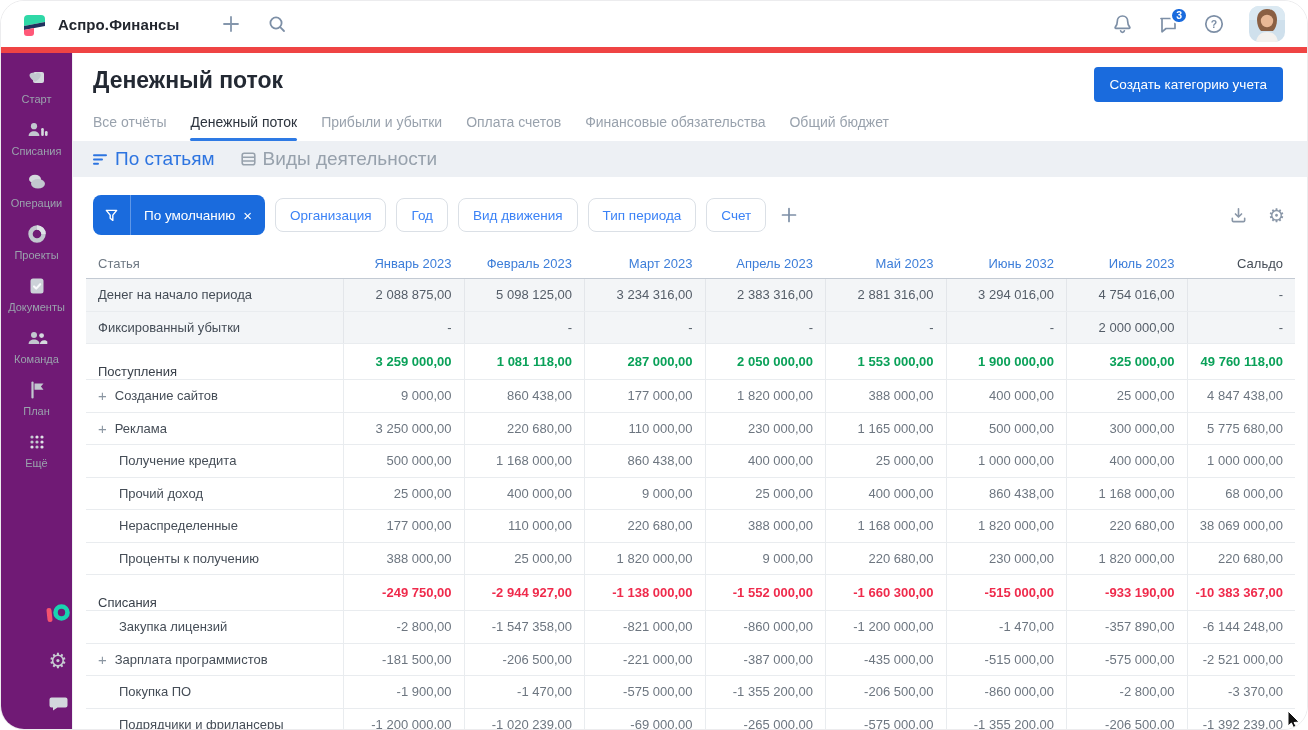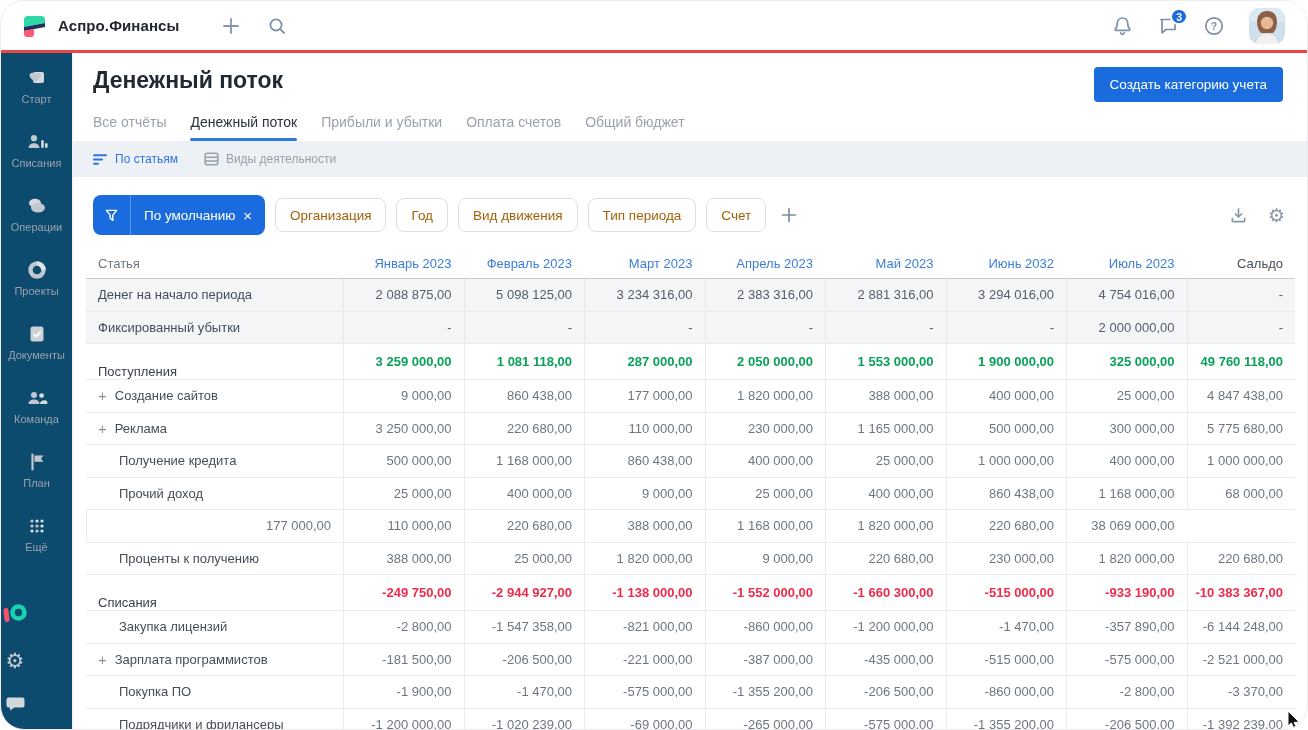--- a/index.html
+++ b/index.html
@@ -5,71 +5,71 @@
   * { margin:0; padding:0; box-sizing:border-box; }
   html,body { background:#fff; font-family:"Liberation Sans","DejaVu Sans",sans-serif; }
   .app {
     position:relative; width:1308px; height:730px; background:#fff;
     border-radius:24px; border:1px solid #ececee; overflow:hidden;
     display:flex; flex-direction:column;
   }
   
   .topbar {
     height:52px; flex:0 0 52px; background:#fff; display:flex; align-items:center;
-    padding:0 22px 0 20px; border-bottom:3px solid #ef4444; z-index:5;
+    padding:0 22px 0 20px; border-bottom:6px solid #ef4444; z-index:5;
   }
   .brand { display:flex; align-items:center; gap:10px; }
   .brand-name { font-size:15px; font-weight:700; color:#23272f; letter-spacing:.1px; }
   .topbar-plus { margin-left:42px; }
   .topbar-search { margin-left:26px; }
   .icon-btn { display:flex; align-items:center; justify-content:center; cursor:pointer; background:none; border:none; }
   .topbar-right { margin-left:auto; display:flex; align-items:center; gap:24px; }
   .chat-wrap { position:relative; }
   .badge {
     position:absolute; top:-7px; right:-9px; min-width:17px; height:17px; border-radius:9px;
     background:#1a6bdd; color:#fff; font-size:10.5px; font-weight:700;
     display:flex; align-items:center; justify-content:center; padding:0 4px; border:2px solid #fff;
   }
   .avatar { width:36px; height:36px; border-radius:10px; overflow:hidden; flex:0 0 36px; }
   
   .body { flex:1; display:flex; min-height:0; }
   .sidebar {
-    width:72px; flex:0 0 72px; background:#0c4a6e; border-right:1px solid #eef0f2;
-    display:flex; flex-direction:column; align-items:flex-start; padding:13px 0 16px;gap:12px;
+    width:72px; flex:0 0 72px; background:#701a75; border-right:1px solid #eef0f2;
+    display:flex; flex-direction:column; align-items:flex-end; padding:13px 0 16px;
   }
   .side-item { display:flex; flex-direction:column; align-items:center; gap:3px; margin-bottom:13px; cursor:pointer; width:100%; }
   .side-item .lbl { font-size:11px; color:#9aa3ad; }
   .side-bottom { margin-top:auto; display:flex; flex-direction:column; align-items:center; gap:22px; }
   
   .main { flex:1; min-width:0; display:flex; flex-direction:column; background:#fff; }
   .page-head { padding:14px 24px 0 20px; display:flex; align-items:flex-start; justify-content:space-between; }
   .page-title { font-size:23px; font-weight:600; color:#232933; }
   .create-btn {
     background:#1a6bdd; color:#fff; border:none; border-radius:4px; font-size:13.5px; font-weight:500;
     padding:10px 16px; cursor:pointer; font-family:inherit;
   }
   .tabs { display:flex; gap:24px; padding:12px 20px 0; }
   .tab { font-size:14px; color:#99a2ad; padding-bottom:11px; cursor:pointer; position:relative; white-space:nowrap; }
   .tab.active { color:#2c333d; font-weight:500; }
   .tab.active::after { content:""; position:absolute; left:0; right:0; bottom:0; height:3px; border-radius:2px; background:#2e7ae4; }
   .subtabs { background:#edf0f4; height:36px; flex:0 0 36px; display:flex; align-items:center; gap:26px; padding:0 20px; }
-  .subtab { display:flex; align-items:center; gap:7px; font-size:12px; cursor:pointer;text-align:center; }
+  .subtab { display:flex; align-items:center; gap:7px; font-size:19px; cursor:pointer;text-align:center; }
   .subtab.active { color:#2d74e0; }
   .subtab.inactive { color:#97a1ac; }
   
   .toolbar { display:flex; align-items:center; gap:10px; padding:18px 16px 13px 20px; }
   .chip-active {
     display:flex; align-items:stretch; background:#1a6bdd; color:#fff; border-radius:8px; height:40px;
     overflow:hidden; cursor:pointer; font-size:13.5px;
   }
   .chip-active .funnel { display:flex; align-items:center; padding:0 11px; border-right:1px solid rgba(255,255,255,.3); }
   .chip-active .txt { display:flex; align-items:center; gap:8px; padding:0 13px; font-weight:500; }
   .chip {
     height:34px; display:flex; align-items:center; padding:0 14px; border:1px solid #dbe0e6; border-radius:8px;
-    background:#fff; font-size:13.5px; color:#a16207; cursor:pointer; white-space:nowrap;
+    background:#fff; font-size:13.5px; color:#3b82f6; cursor:pointer; white-space:nowrap;
   }
   .add-filter { margin-left:4px; }
   .toolbar-right { margin-left:auto; display:flex; align-items:center; gap:20px; padding-right:6px; }
   .gear-glyph { font-size:19px; color:#8a97a8; line-height:1; }
   
   .table { flex:1; min-height:0; overflow:hidden; margin:0 12px 0 13px; display:flex; flex-direction:column; }
   .thead, .trow { display:grid; grid-template-columns:257px repeat(7,120.5px) minmax(0,1fr); }
   .thead { flex:0 0 31px; align-items:center; border-bottom:1px solid #c3cad3; }
   .th { font-size:13px; color:#3d7ed9; text-align:right; padding-right:12px; white-space:nowrap; }
   .th.first { color:#6e7883; text-align:left; padding-left:12px; }
@@ -234,20 +234,21 @@
       <div class="page-head">
         <h1 class="page-title">Денежный поток</h1>
         <button class="create-btn">Создать категорию учета</button>
       </div>
 
       <div class="tabs">
         <div class="tab">Все отчёты</div>
         <div class="tab active">Денежный поток</div>
         <div class="tab">Прибыли и убытки</div>
         <div class="tab">Оплата счетов</div>
+        <div class="tab">Финансовые обязательства</div>
         <div class="tab">Общий бюджет</div>
       </div>
 
       <div class="subtabs">
         <div class="subtab active">
           <svg width="15" height="13" viewBox="0 0 15 13">
             <path d="M1 2.2h12M1 6.5h8M1 10.8h4" stroke="#2d74e0" stroke-width="2" stroke-linecap="round"></path>
           </svg>
           <span>По статьям</span>
         </div>
@@ -400,20 +401,24 @@
     <div class="cell c-val">25 000,00</div>
     <div class="cell c-val">400 000,00</div>
     <div class="cell c-val">9 000,00</div>
     <div class="cell c-val">25 000,00</div>
     <div class="cell c-val">400 000,00</div>
     <div class="cell c-val">860 438,00</div>
     <div class="cell c-val">1 168 000,00</div>
     <div class="cell c-val">68 000,00</div>
   </div>
             <div class="trow">
+    <div class="cell c-label indent">
+
+      <span class="lbl">Нераспределенные</span>
+    </div>
     <div class="cell c-val">177 000,00</div>
     <div class="cell c-val">110 000,00</div>
     <div class="cell c-val">220 680,00</div>
     <div class="cell c-val">388 000,00</div>
     <div class="cell c-val">1 168 000,00</div>
     <div class="cell c-val">1 820 000,00</div>
     <div class="cell c-val">220 680,00</div>
     <div class="cell c-val">38 069 000,00</div>
   </div>
             <div class="trow">

